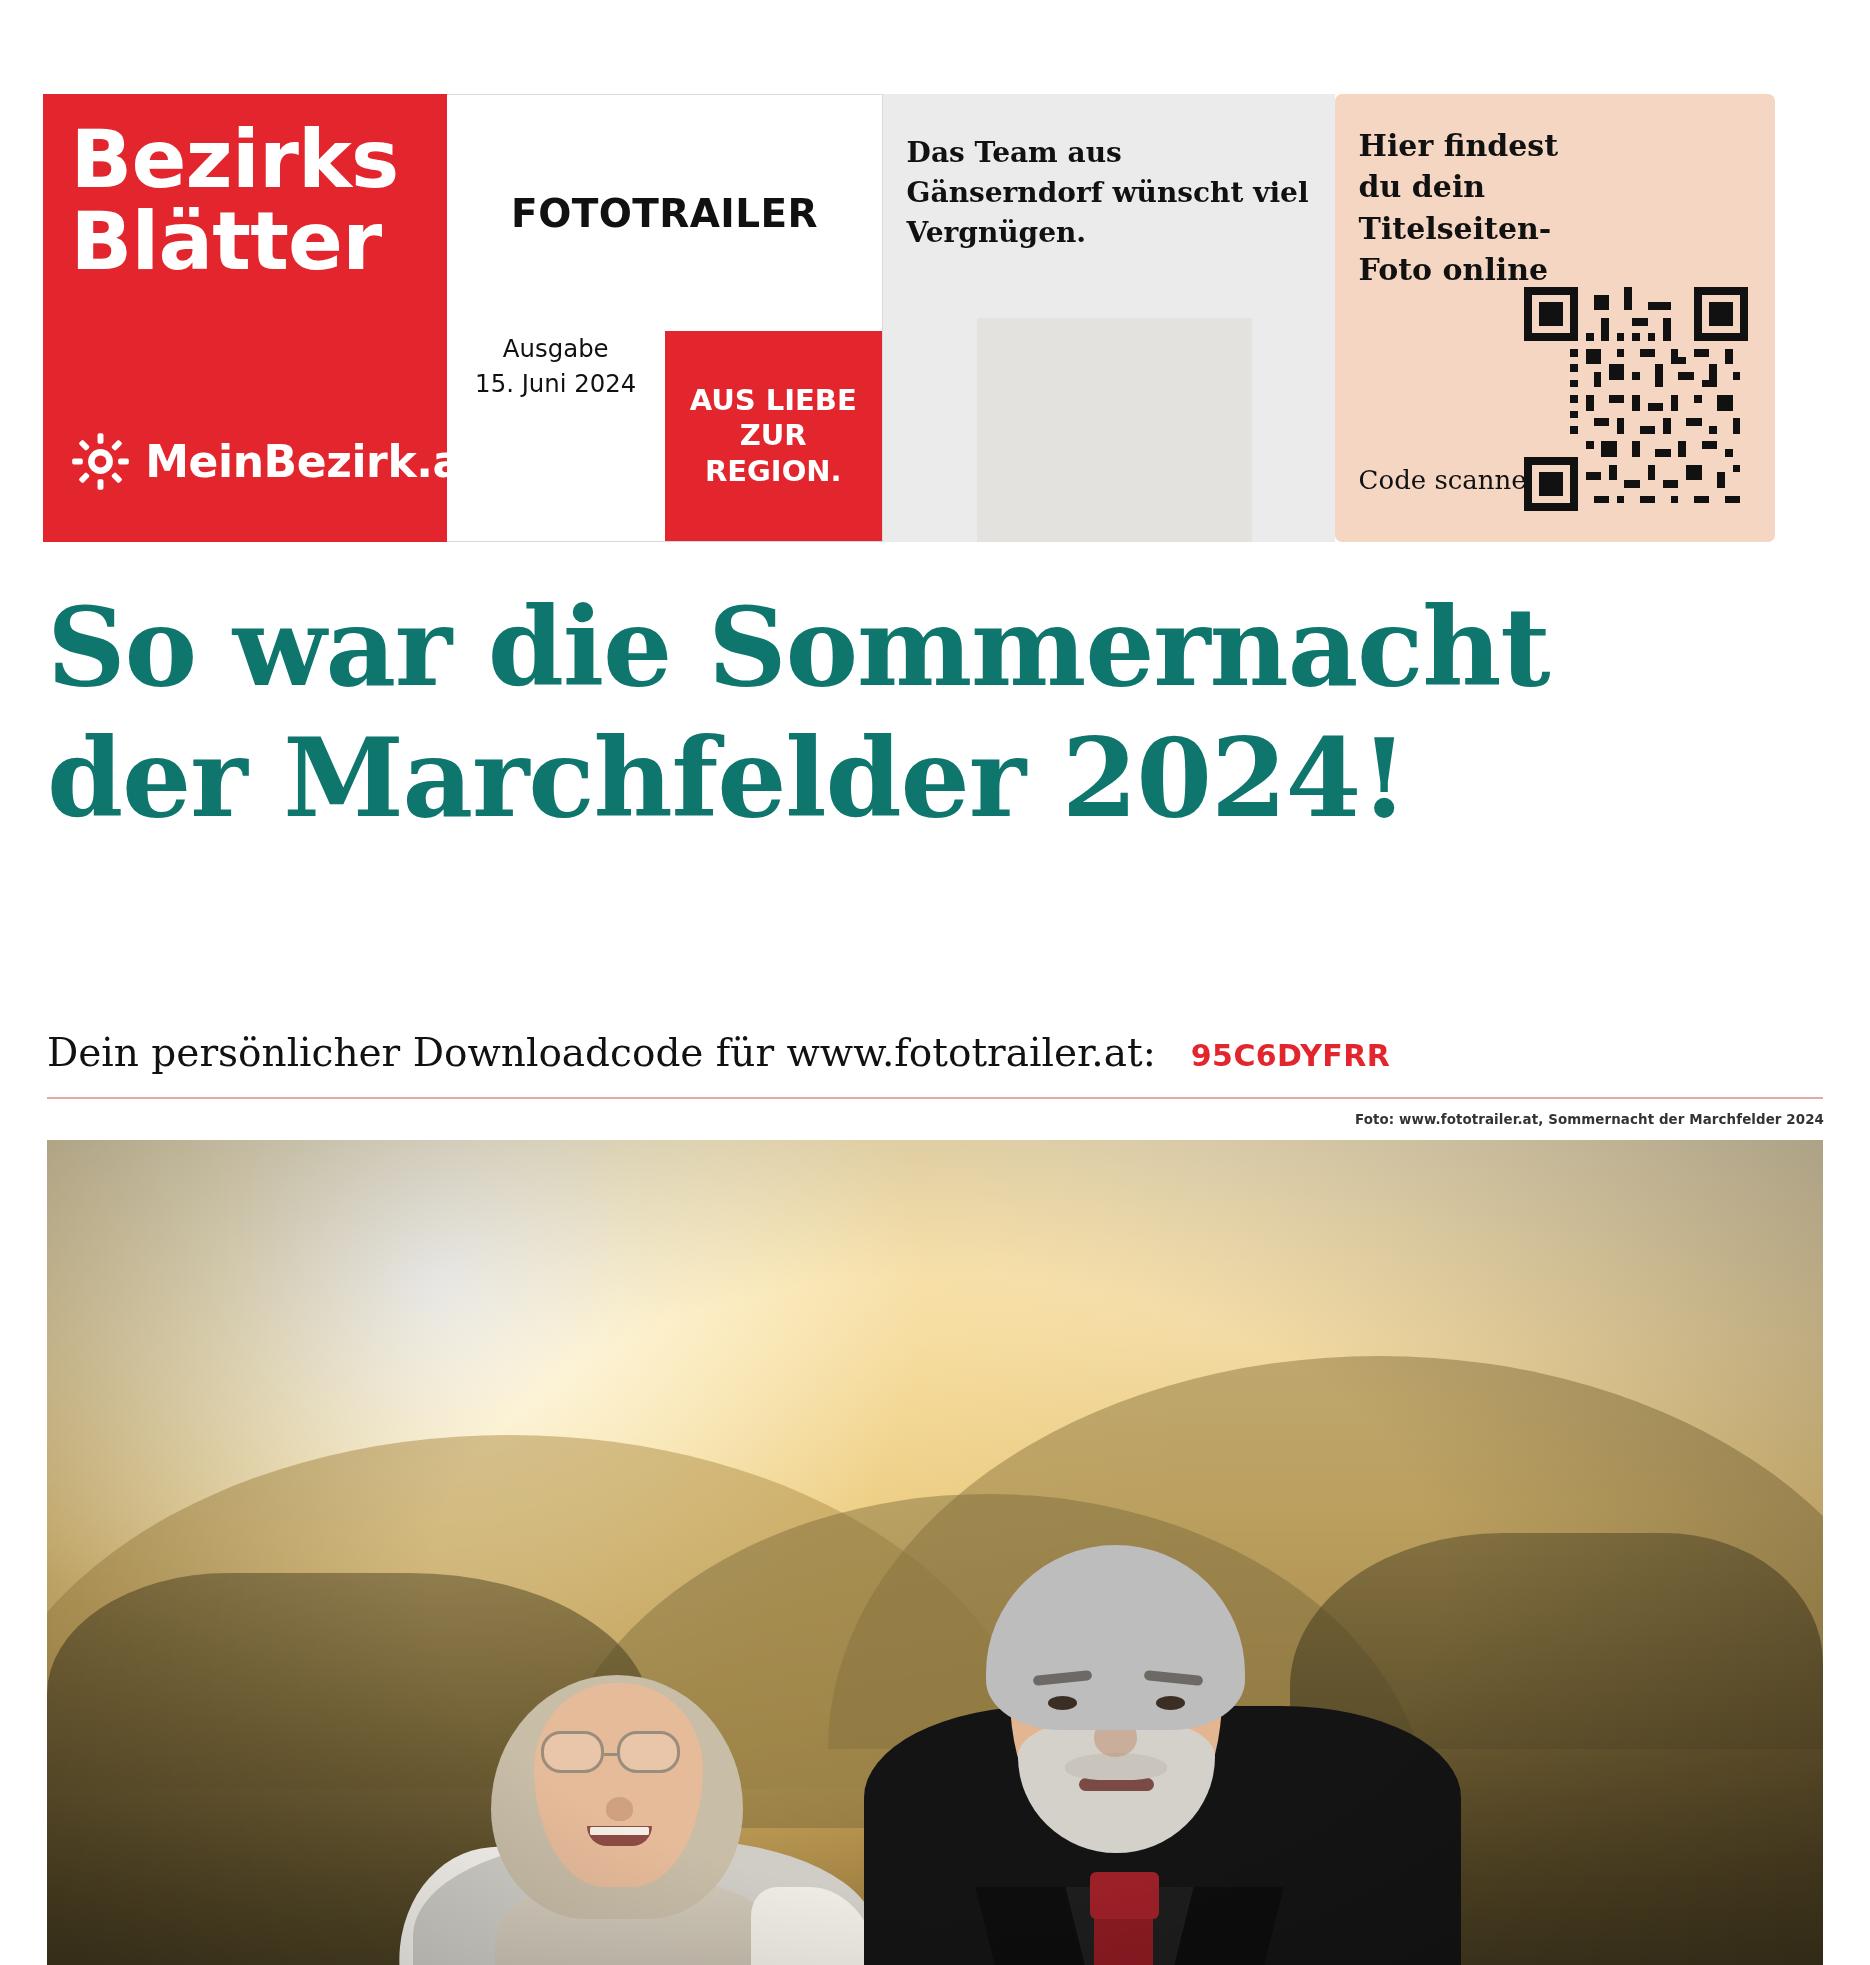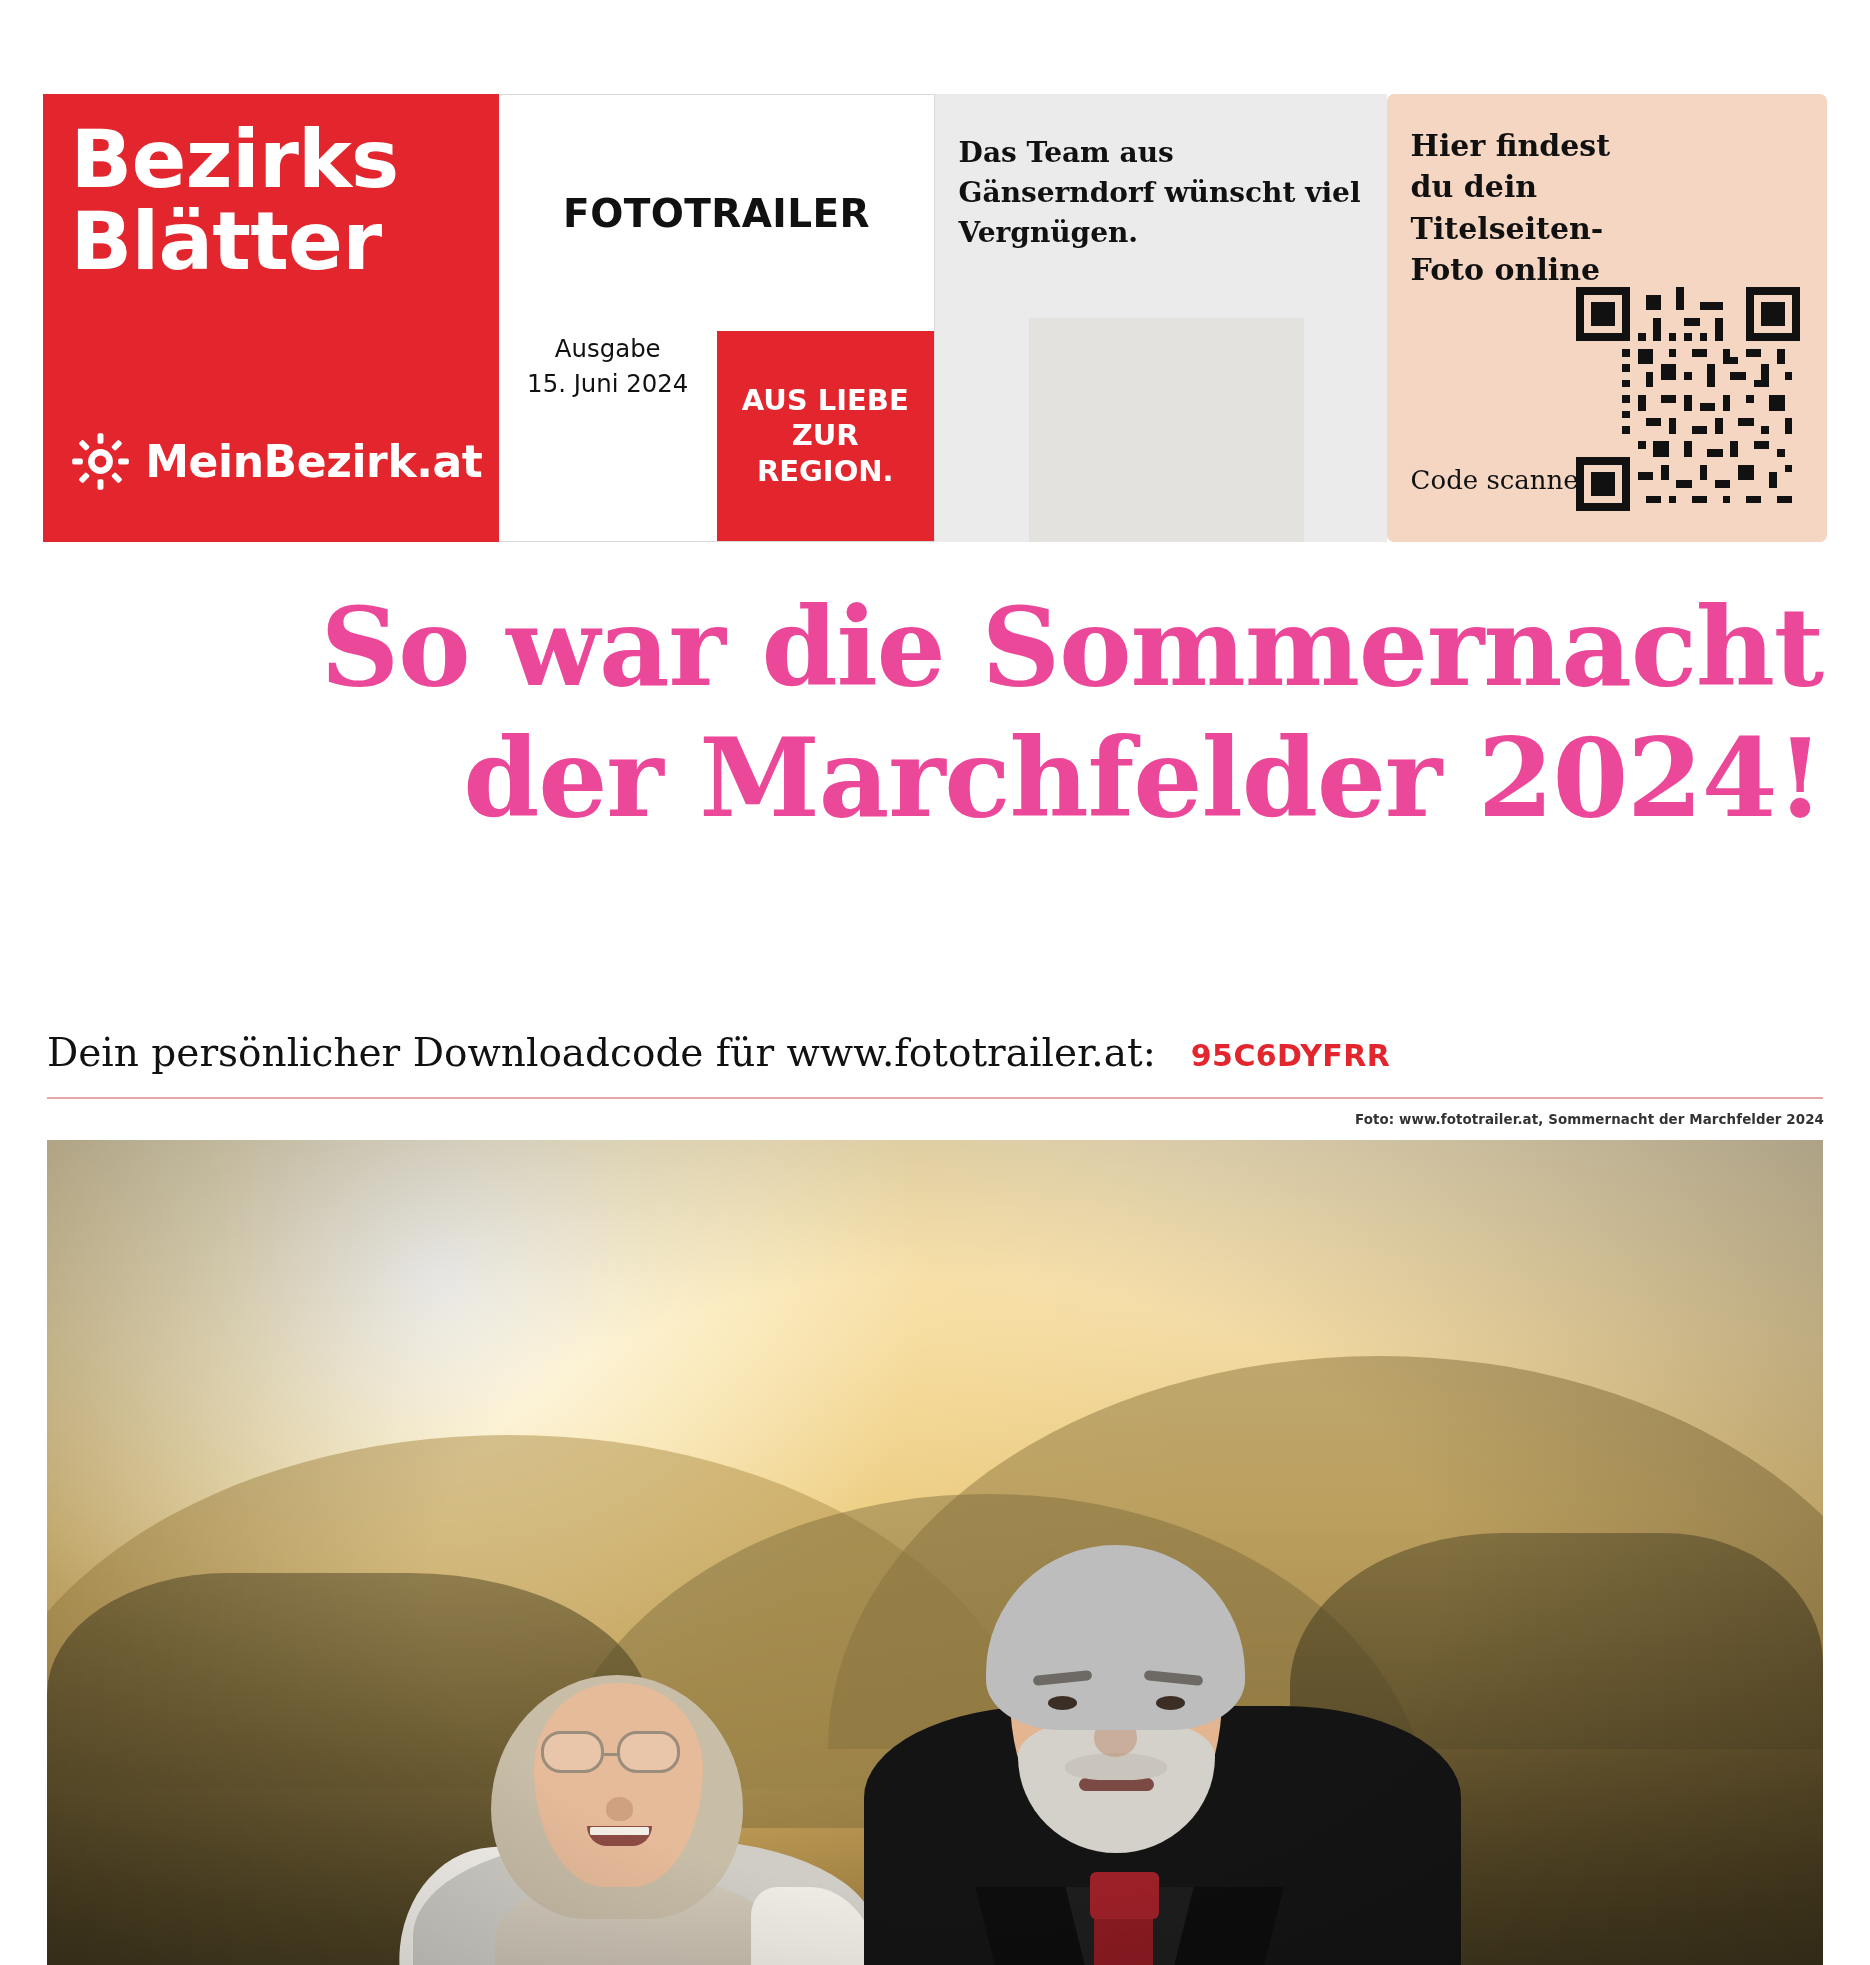--- a/index.html
+++ b/index.html
@@ -23,21 +23,21 @@
     left: 43px;
     top: 94px;
     width: 1784px;
     height: 448px;
     display: flex;
     background: #ffffff;
   }
 
   
   .cell-logo {
-    width: 456px;
+    width: 404px;
     height: 100%;
     background: #e3262d;
     position: relative;
     color: #fff;
     padding: 23.6px 0 0 27.5px;
   }
   .logo-line {
     font-family: "DejaVu Sans", sans-serif;
     font-weight: bold;
     font-size: 81px;
@@ -179,22 +179,21 @@
   .headline {
     position: absolute;
     left: 47px;
     top: 582px;
     width: 1776px;
     font-family: "DejaVu Serif", serif;
     font-weight: bold;
     font-size: 109px;
     line-height: 1.2;
     letter-spacing: -1.2px;
-    color: #ec4899;
-    text-align: right;
+    color: #0f766e;
   }
 
   
   .codeline {
     position: absolute;
     left: 47px;
     top: 1030px;
     width: 1776px;
     display: flex;
     align-items: baseline;

